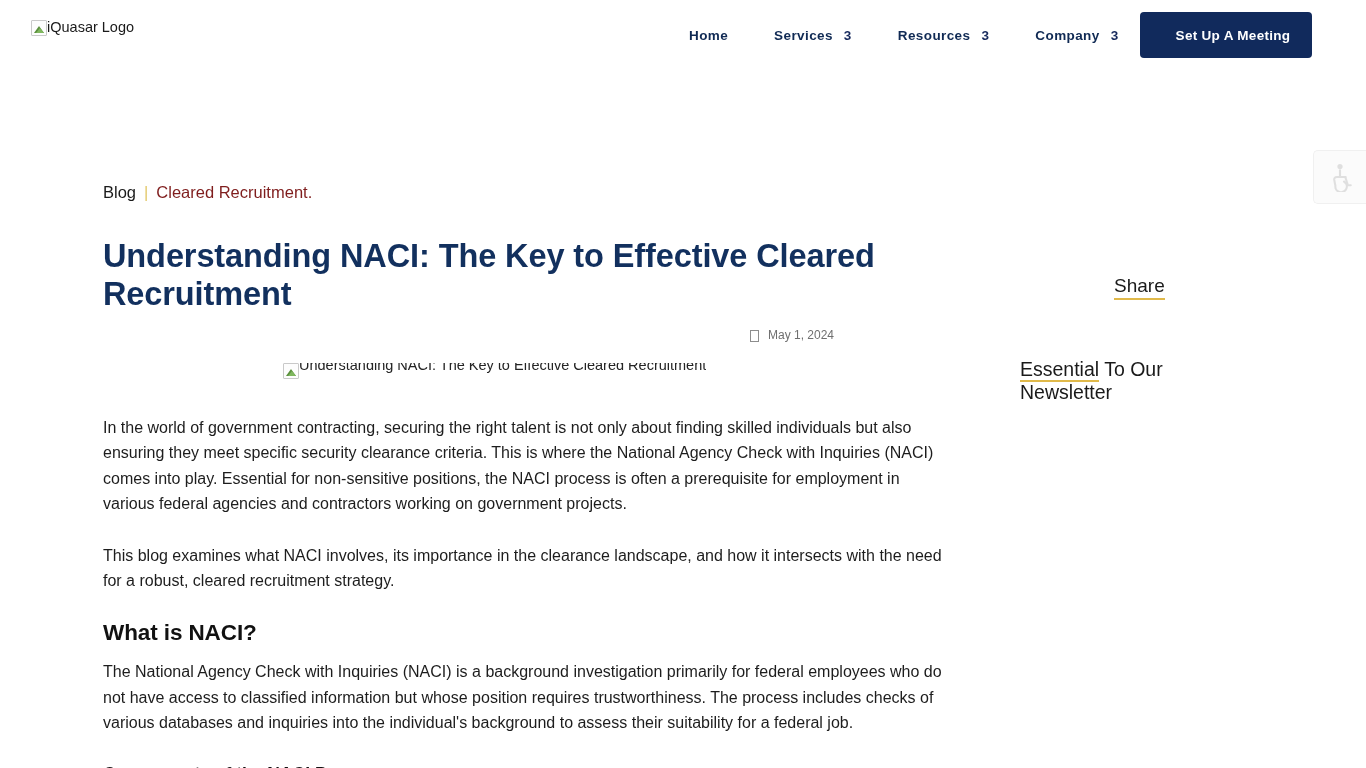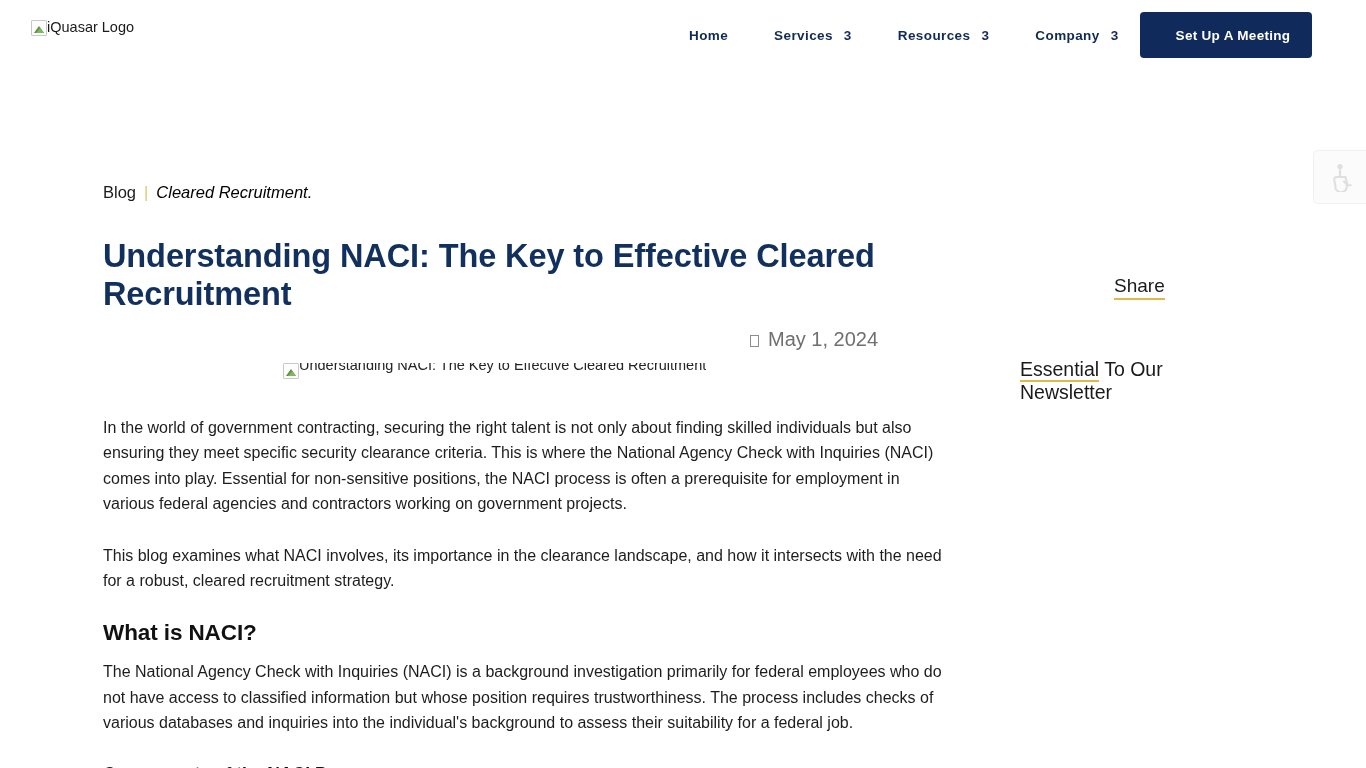--- a/index.html
+++ b/index.html
@@ -119,36 +119,36 @@
     font-size: 16.5px;
     color: #1a1a1a;
     display: flex; align-items: baseline;
     white-space: nowrap;
   }
   .breadcrumb .crumb-link { color: #1a1a1a; cursor: pointer; text-align: center; }
   .breadcrumb .crumb-sep {
     color: #e3c86a;
     margin: 0 8px;
   }
-  .breadcrumb .crumb-current { color: #000000; font-style: italic; }
+  .breadcrumb .crumb-current { color: #7f1d1d; }
 
   .post-title {
     position: absolute; left: 103px; top: 167px;
     width: 790px;
     margin: 0;
     font-size: 32.5px;
     line-height: 38px;
     font-weight: bold;
     color: #12305e;
     letter-spacing: -0.1px;
   }
 
   .post-meta {
     position: absolute; left: 750px; top: 258px;
-    font-size: 20px;
+    font-size: 12px;
     color: #6f6f6f;
     display: flex; align-items: center;
     white-space: nowrap;
   }
   .tofu-box {
     display: inline-block;
     width: 9px; height: 12px;
     border: 1px solid #8d8d8d;
     margin-right: 9px;
     position: relative; top: 1px;

